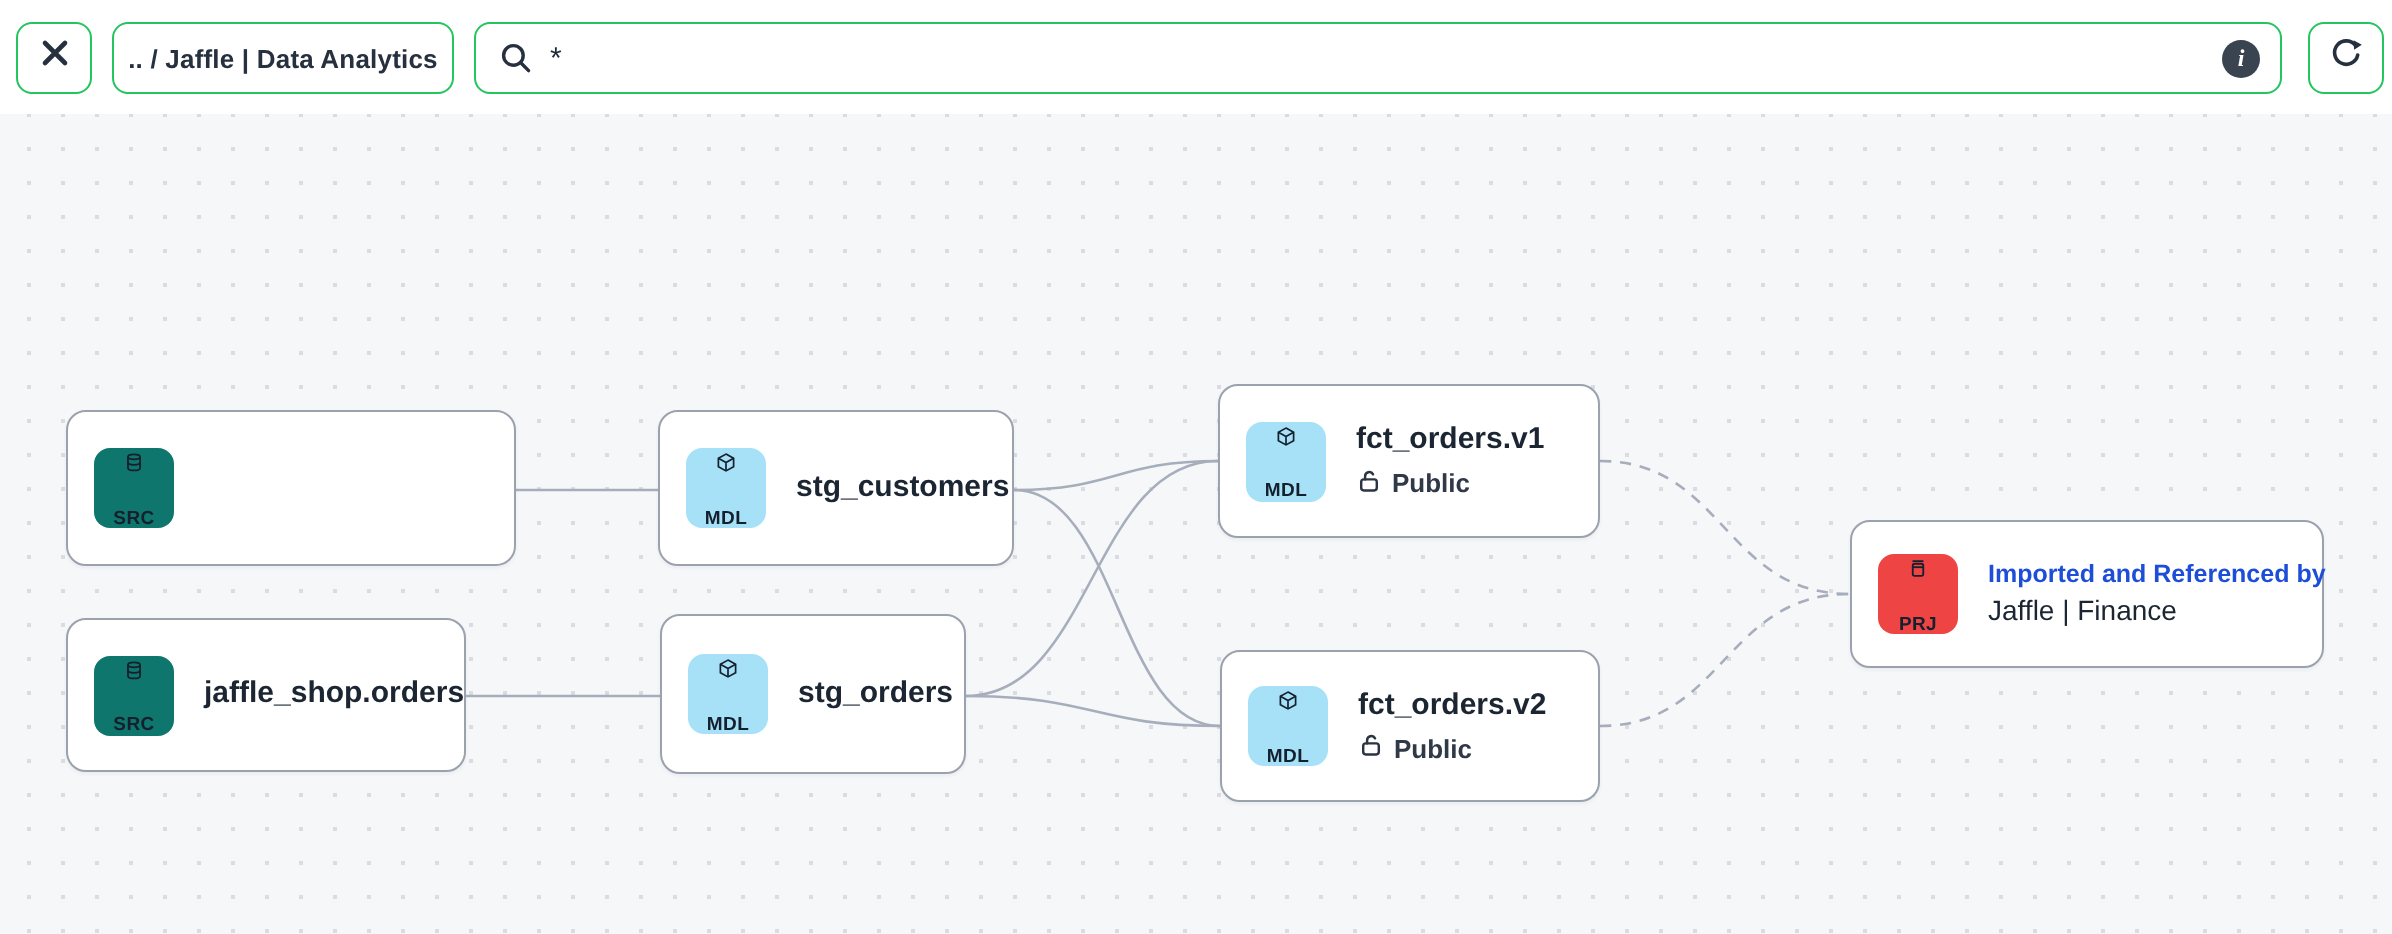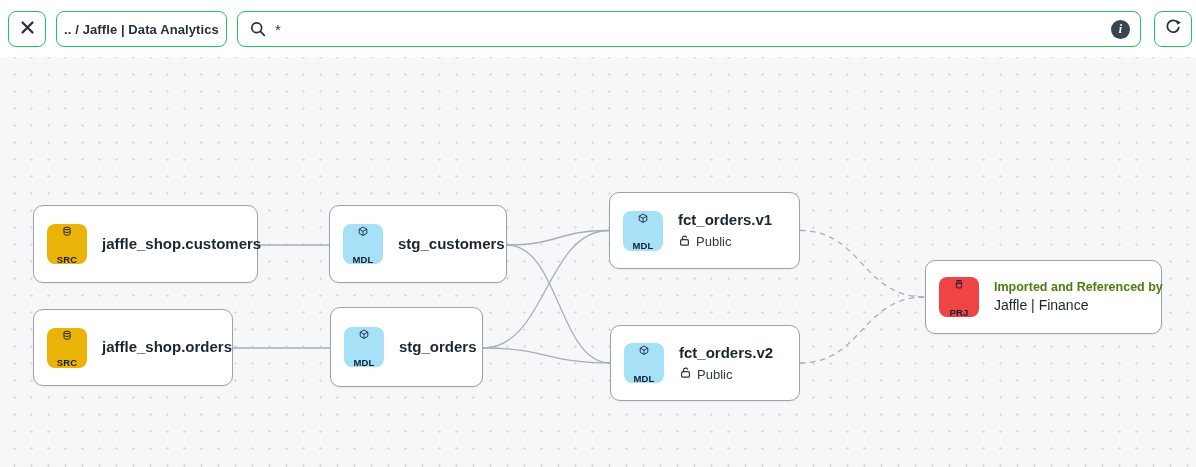--- a/index.html
+++ b/index.html
@@ -43,28 +43,28 @@
   .node {
     position:absolute; background:#ffffff; border:1px solid #9aa2ae; border-radius:10px;
     display:flex; align-items:center; padding-left:13px; cursor:pointer;
     box-shadow:0 1px 2px rgba(16,24,40,.05);
   }
   .tile {
     width:40px; height:40px; border-radius:8px; flex:0 0 auto;
     display:flex; flex-direction:column; align-items:center; justify-content:center;
     gap:18px; padding-top:2px;
   }
-  .tile-src { background:#eab308; }
+  .tile-src { background:#0f766e; }
   .tile-mdl { background:#a6e1f8; }
   .tile-prj { background:#ef4444; }
   .tile-label { font-size:9.5px; font-weight:700; color:#15202e; letter-spacing:.2px; line-height:1; }
   .ntext { margin-left:15px; display:flex; flex-direction:column; justify-content:center; }
   .ntitle { font-size:15px; font-weight:700; color:#1c2633; line-height:1.25; white-space:nowrap; }
-  .nsub { display:flex; align-items:center; gap:5px; margin-top:4px; font-size:13px; font-weight:400; color:#2f3947; }
-  .nsubtitle { font-size:12.5px; font-weight:700; color:#4d7c0f; line-height:1.3; white-space:nowrap; }
+  .nsub { display:flex; align-items:center; gap:5px; margin-top:4px; font-size:13px; font-weight:700; color:#2f3947; }
+  .nsubtitle { font-size:12.5px; font-weight:700; color:#1d4ed8; line-height:1.3; white-space:nowrap; }
   .prj-title { font-size:14px; font-weight:400; margin-top:2px; }
   svg.glyph { display:block; }
 </style>
 </head>
 <body>
 
 <div class="topbar">
   <div class="tb-box btn-close">
     <span>
       <svg width="15" height="15" viewBox="0 0 15 15">
@@ -113,23 +113,20 @@
 
   <div class="node" style="left:33px; top:148px; width:225px; height:78px">
     <div class="tile tile-src">
       <svg class="glyph" width="16" height="16" viewBox="0 0 16 16" fill="none" stroke="#15202e" stroke-width="1.4">
         <ellipse cx="8" cy="3.7" rx="4.6" ry="1.9"></ellipse>
         <path d="M3.4 3.7 v8.4 c0 1.05 2.06 1.9 4.6 1.9 s4.6-.85 4.6-1.9 V3.7"></path>
         <path d="M3.4 7.9 c0 1.05 2.06 1.9 4.6 1.9 s4.6-.85 4.6-1.9"></path>
       </svg>
       <span class="tile-label">SRC</span>
     </div>
-    <div class="ntext">
-      <div class="ntitle">jaffle_shop.customers</div>
-    </div>
   </div>
 
   <div class="node" style="left:33px; top:252px; width:200px; height:77px">
     <div class="tile tile-src">
       <svg class="glyph" width="16" height="16" viewBox="0 0 16 16" fill="none" stroke="#15202e" stroke-width="1.4">
         <ellipse cx="8" cy="3.7" rx="4.6" ry="1.9"></ellipse>
         <path d="M3.4 3.7 v8.4 c0 1.05 2.06 1.9 4.6 1.9 s4.6-.85 4.6-1.9 V3.7"></path>
         <path d="M3.4 7.9 c0 1.05 2.06 1.9 4.6 1.9 s4.6-.85 4.6-1.9"></path>
       </svg>
       <span class="tile-label">SRC</span>

